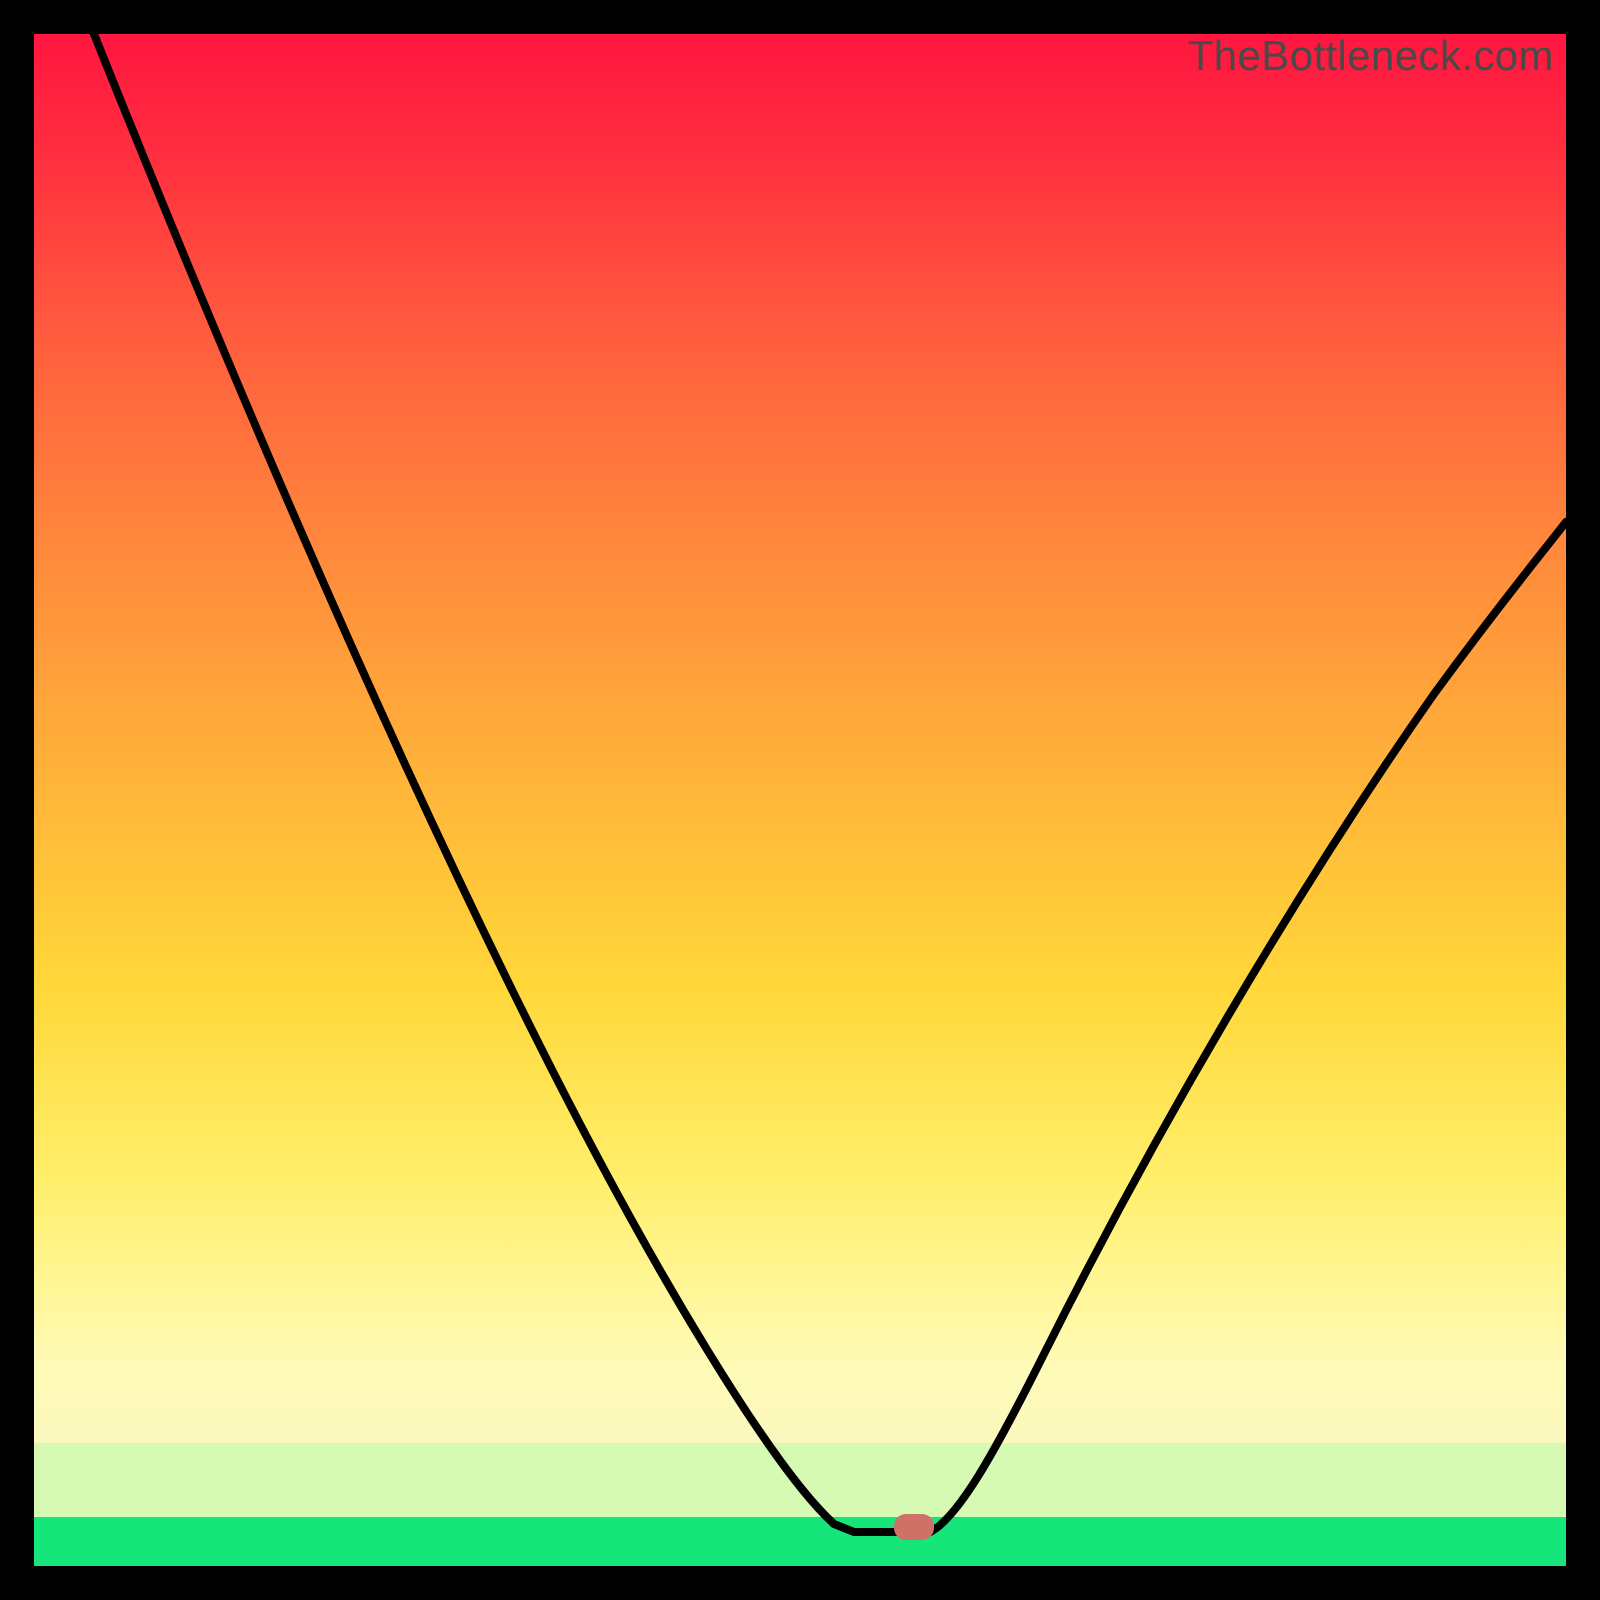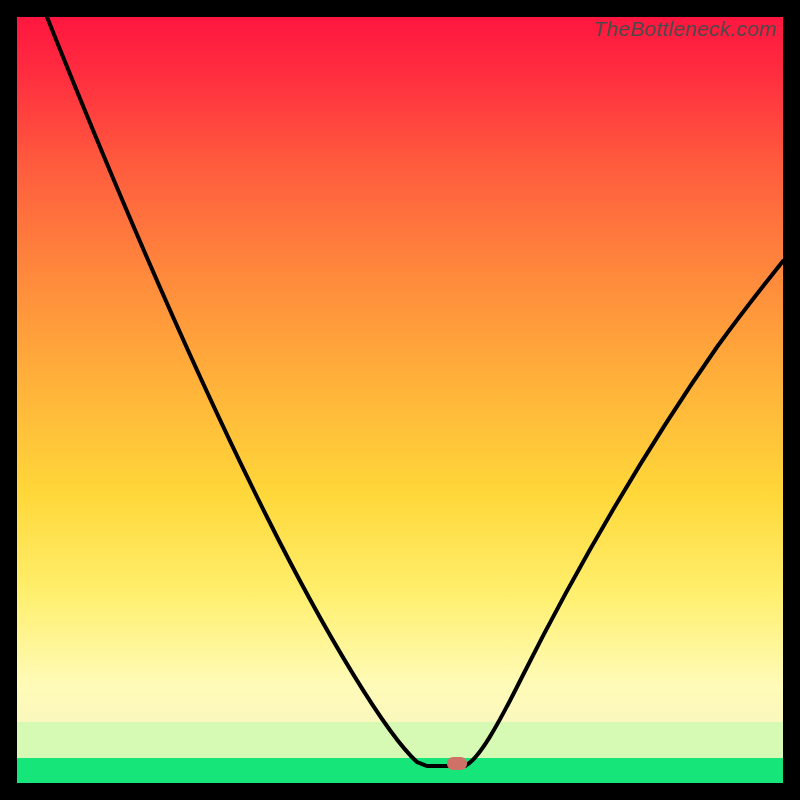--- a/index.html
+++ b/index.html
@@ -42,21 +42,20 @@
   }
   .watermark {
     position: absolute;
     top: 0px;
     right: 6px;
     color: #4a4a4a;
     font-size: 21px;
     font-weight: 500;
     letter-spacing: 0.2px;
     user-select: none;
-    font-style: italic;
   }
   svg.curve {
     position: absolute;
     left: 0;
     top: 0;
     width: 766px;
     height: 766px;
   }
   .marker {
     position: absolute;

